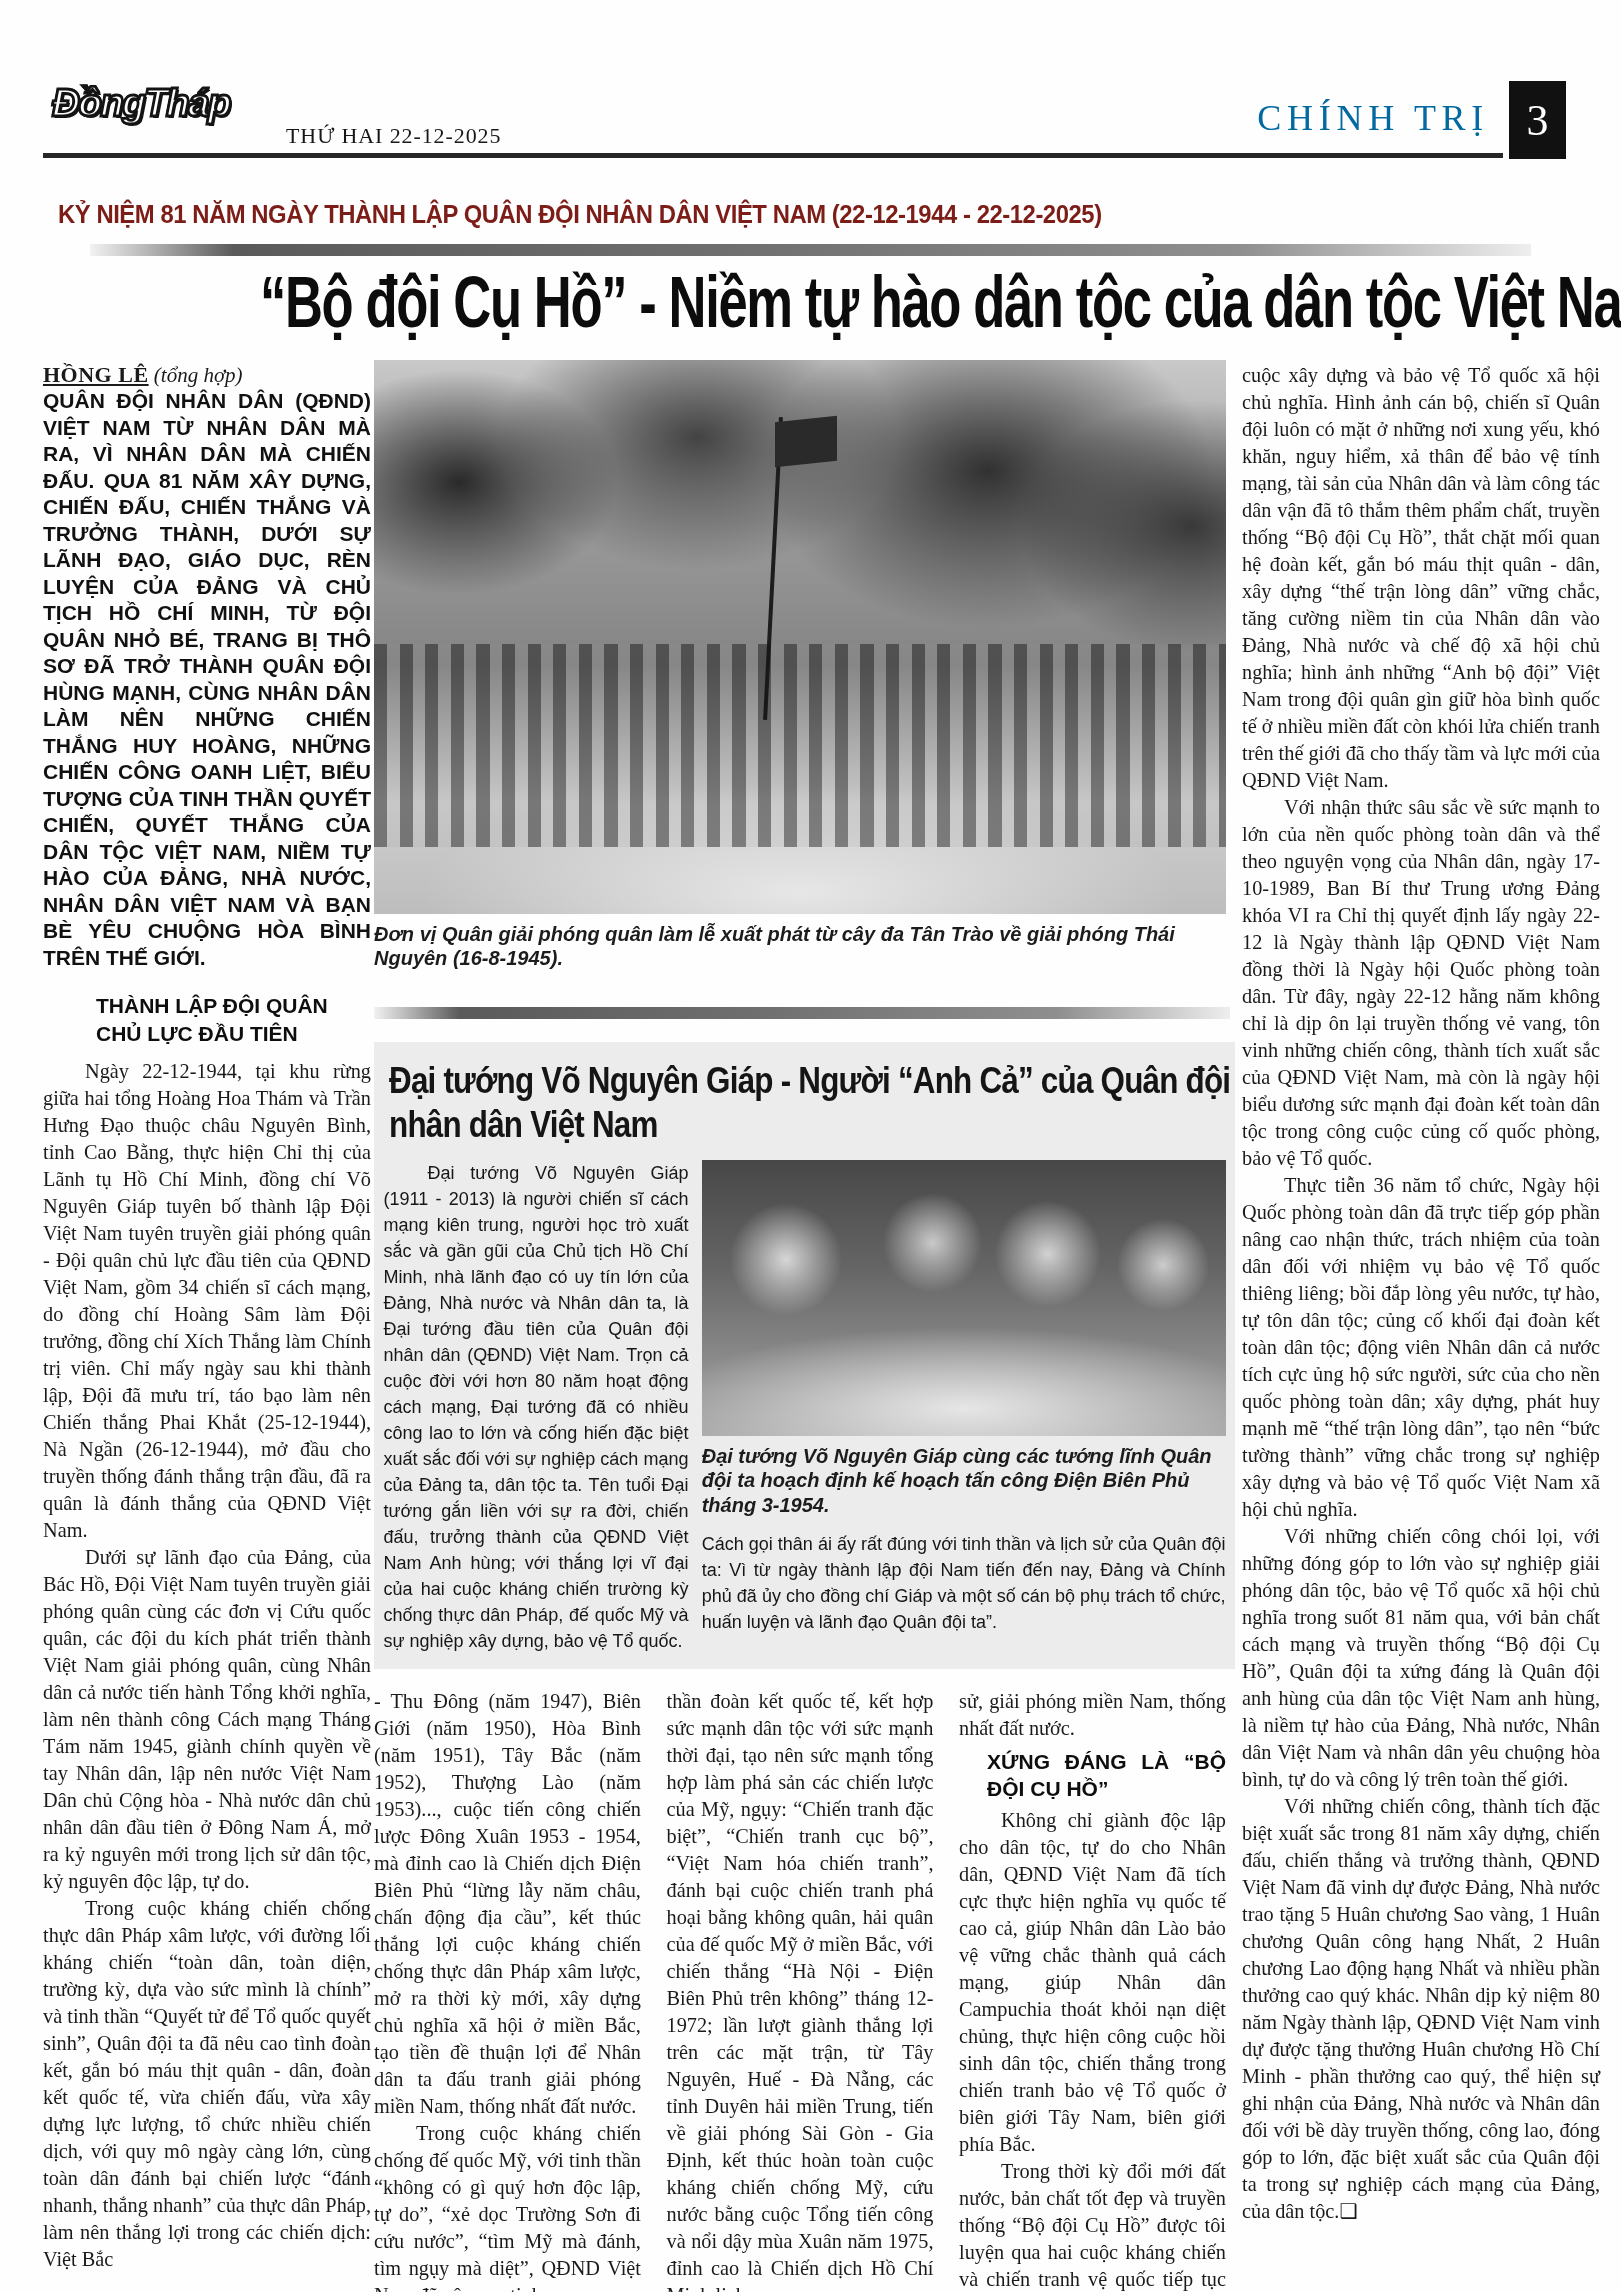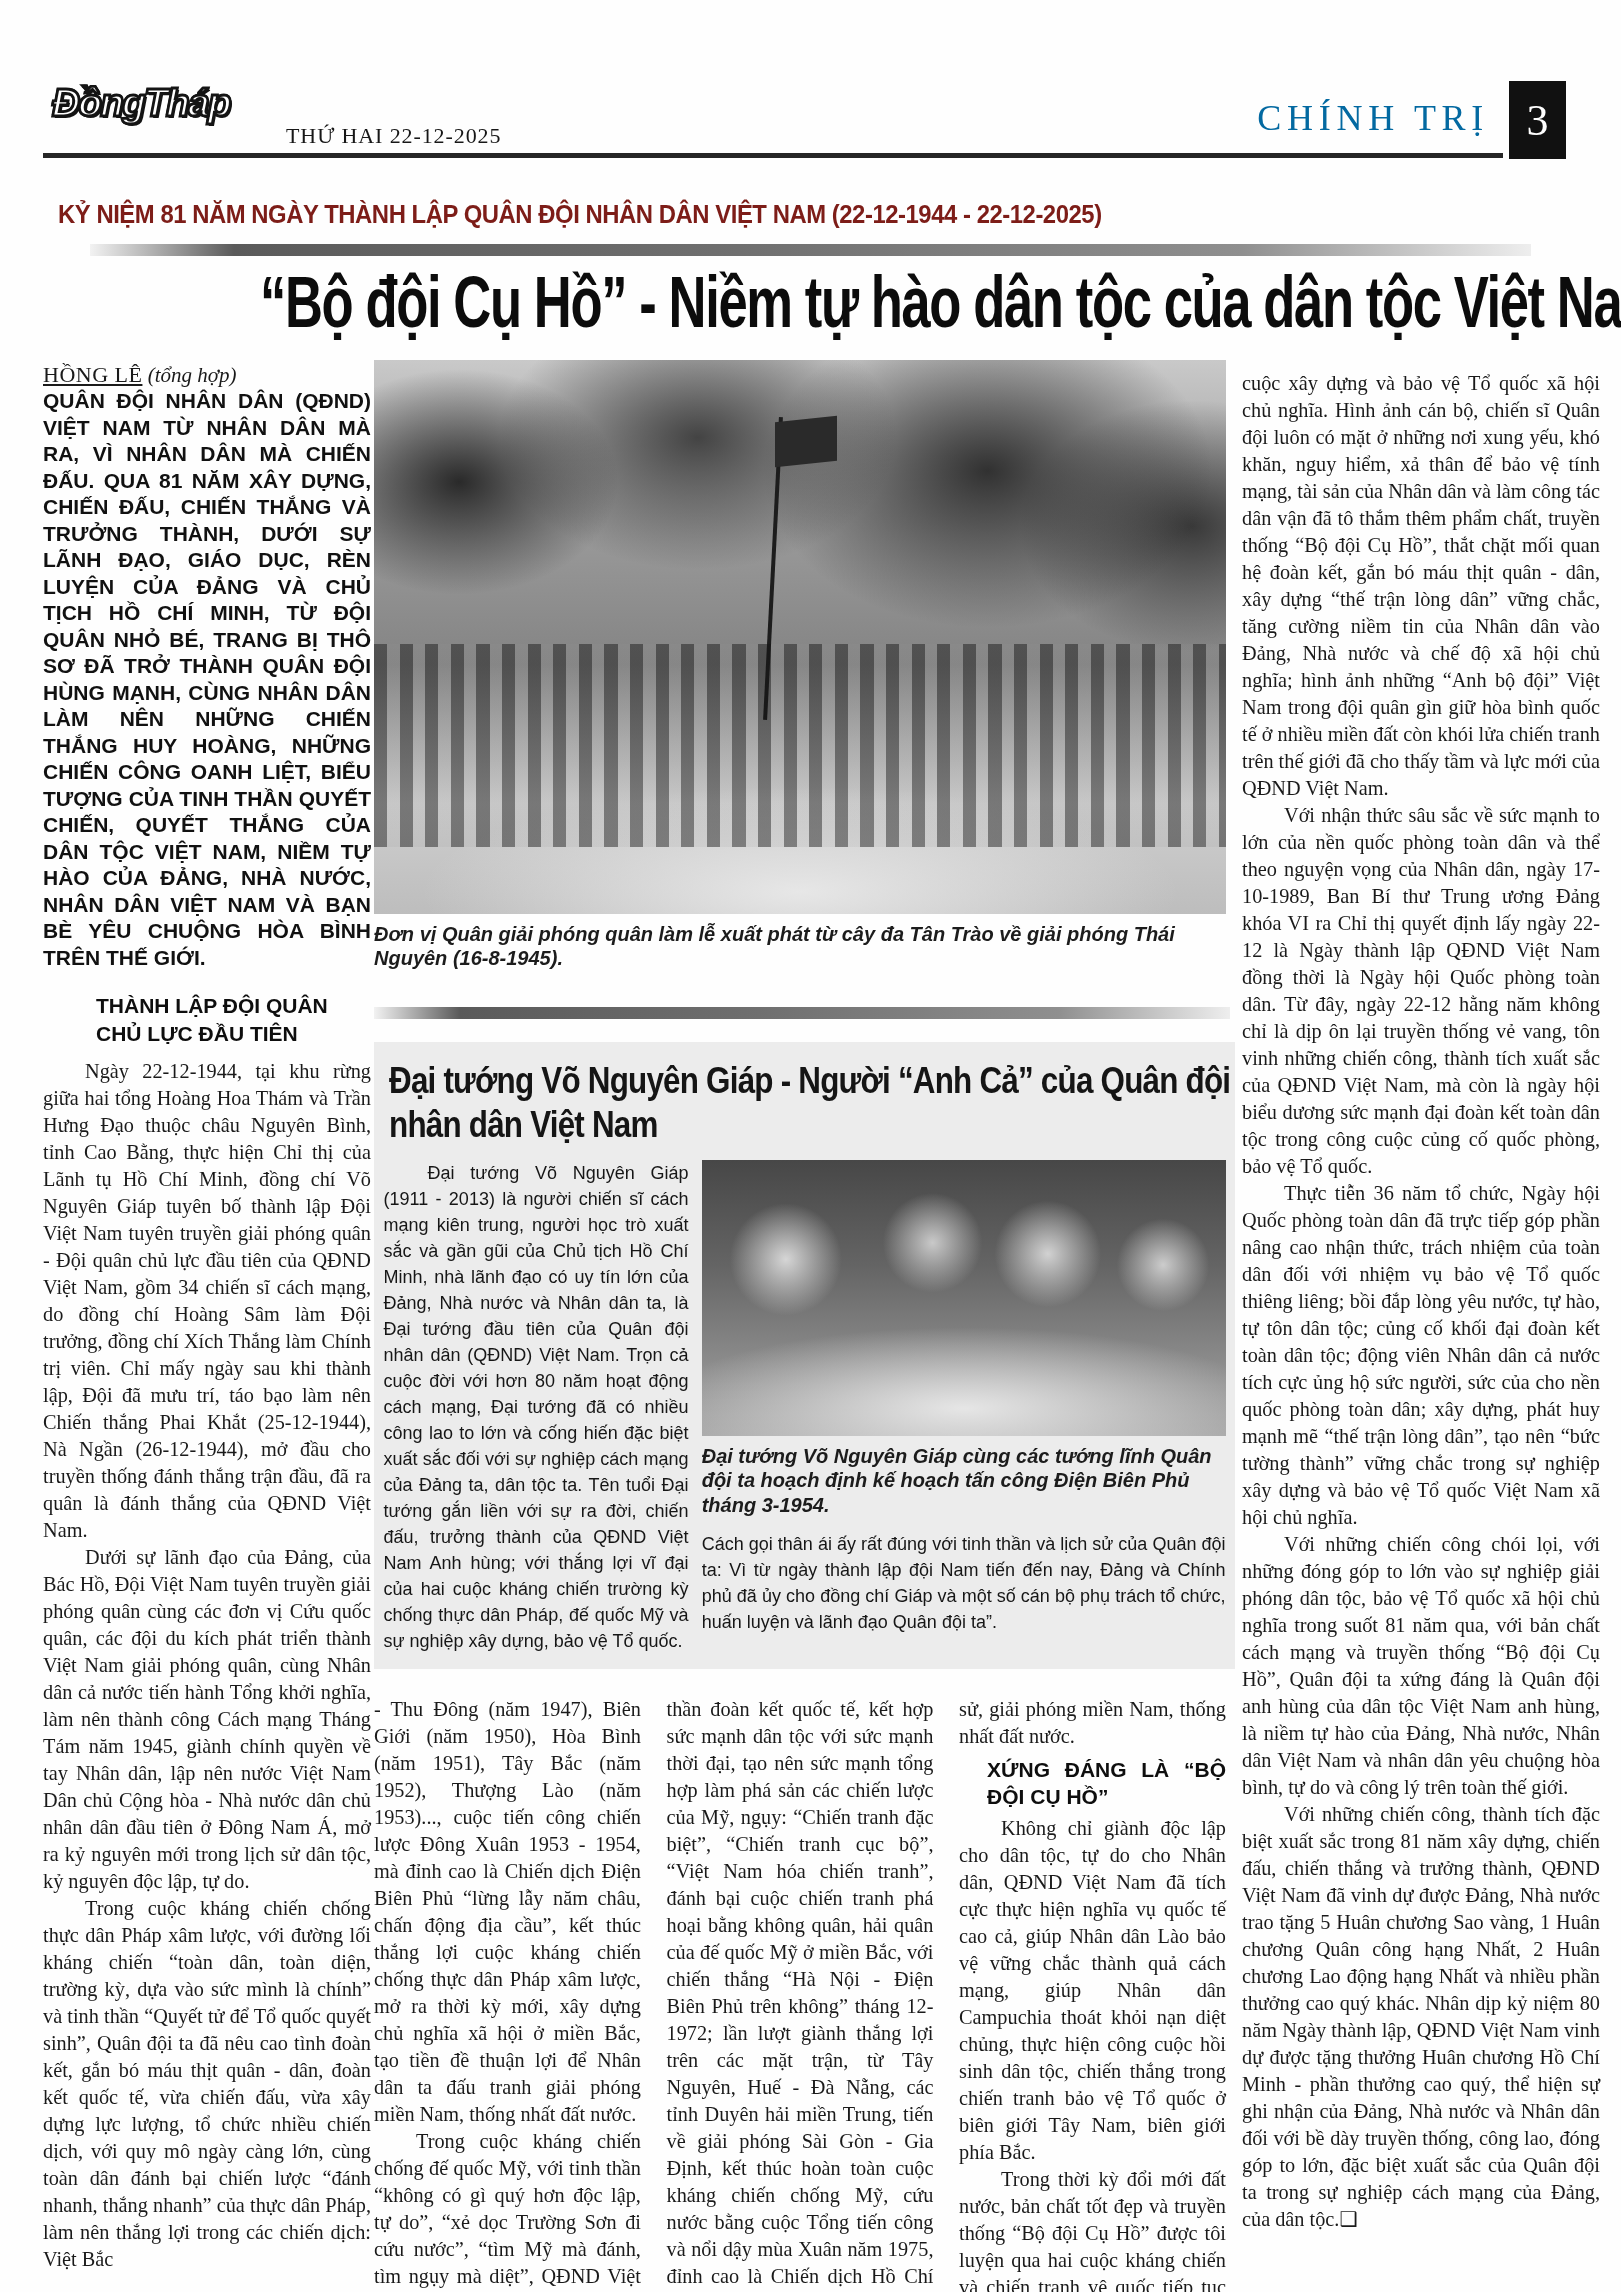--- a/index.html
+++ b/index.html
@@ -26,27 +26,27 @@
   .gradbar{height:12.3px;background:linear-gradient(90deg,#f2f2f2 0%,#5a5a5a 10%,#6f6f6f 45%,#8f8f8f 80%,#eeeeee 100%);}
   .gradbar-top{position:absolute;left:90px;right:90px;top:244px;}
   .headline-wrap{position:absolute;left:0;right:0;top:261px;text-align:center;}
   .headline{display:inline-block;white-space:nowrap;transform:scaleX(.73);
             font-family:"Liberation Sans",sans-serif;font-weight:800;font-size:72px;
             letter-spacing:-1.9px;color:#0c0c0c;}
 
   
   .col1{position:absolute;left:43px;top:362px;width:328px;}
   .byline{font-size:22px;}
-  .byline b{font-weight:normal;text-decoration:underline;letter-spacing:0.5px;}
+  .byline b{font-weight:bold;text-decoration:underline;letter-spacing:0.5px;}
   .byline i{font-style:italic;font-size:21px;margin-top:40px;}
   .intro{font-family:"Liberation Sans",sans-serif;font-weight:700;
          font-size:21px;line-height:26.5px;text-align:justify;color:#111;}
   .subhead1{margin:21px 0 9.5px 0;padding-left:53px;font-family:"Liberation Sans",sans-serif;
             font-weight:700;font-size:21px;line-height:28px;color:#0e0e0e;}
-  .serif-body{font-size:20.3px;line-height:27px;text-align:justify;margin-top:8px;}
+  .serif-body{font-size:20.3px;line-height:27px;text-align:justify;}
   .serif-body p{margin:0;text-indent:42px;}
   .serif-body p.noindent{text-indent:0;}
 
   .midarea{position:absolute;left:374px;top:360px;width:852px;}
   .photo1{position:relative;width:852px;height:554px;overflow:hidden;background:
       radial-gradient(ellipse 227px 161px at 10% 22%, rgba(28,28,28,.9), rgba(28,28,28,0) 70%),
       radial-gradient(ellipse 284px 189px at 38% 14%, rgba(48,48,48,.85), rgba(48,48,48,0) 70%),
       radial-gradient(ellipse 312px 218px at 72% 20%, rgba(36,36,36,.9), rgba(36,36,36,0) 72%),
       radial-gradient(ellipse 246px 180px at 96% 30%, rgba(40,40,40,.85), rgba(40,40,40,0) 70%),
       radial-gradient(ellipse 473px 132px at 50% 96%, rgba(235,235,235,.9), rgba(235,235,235,0) 80%),

